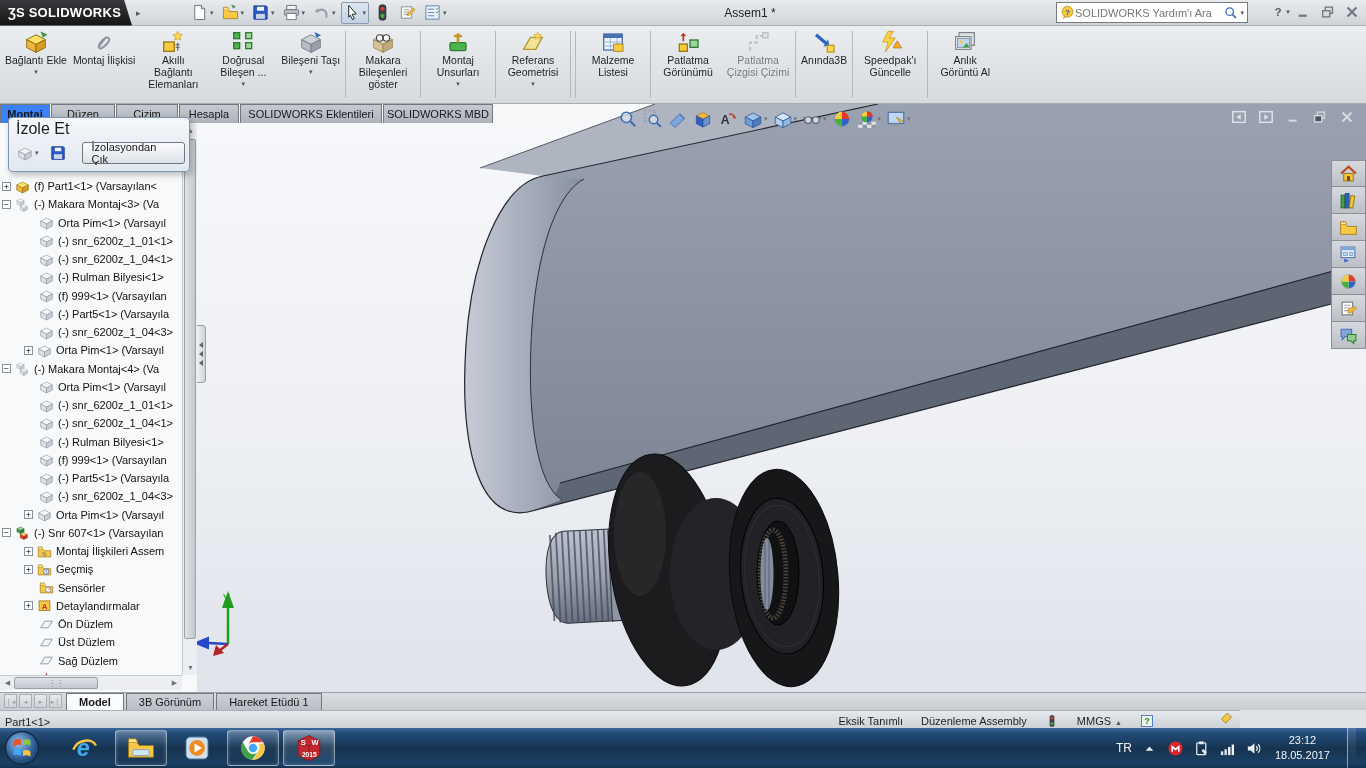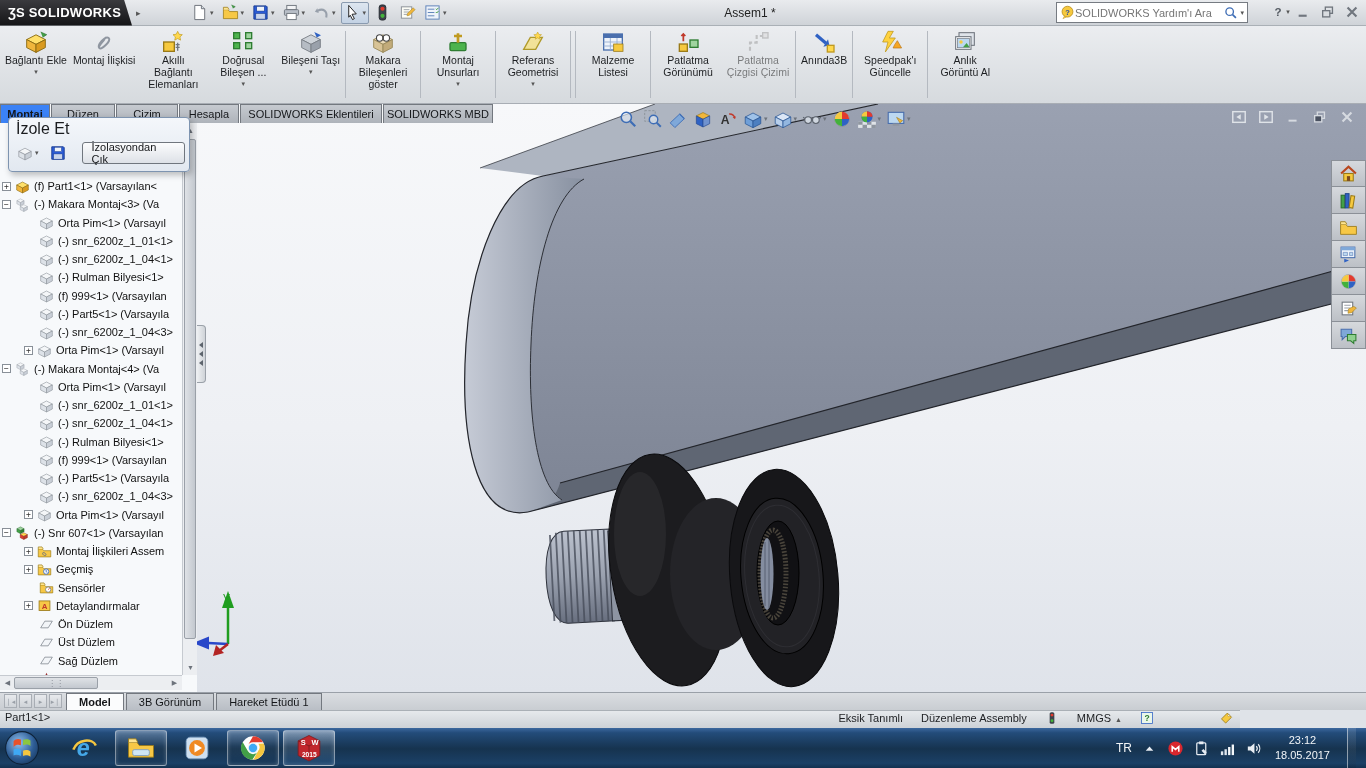--- a/index.html
+++ b/index.html
@@ -103,21 +103,21 @@
   #docnav { display:flex; align-items:center; height:18px; padding:0 4px; gap:2px; }
   .dnav { width:13px; height:14px; background:linear-gradient(#e8eaed,#cfd3d8); border:1px solid #a8adb4;
     font-size:7px; color:#9aa0a8; text-align:center; line-height:13px; }
   .dtab { height:17px; padding:0 12px; display:flex; align-items:center; font-size:11px; color:#15171a;
     background:linear-gradient(#cdd1d6,#b9bec5); border:1px solid #73787f; border-bottom:none; margin-right:2px; }
   .dtab.active { background:#fbfcfd; font-weight:bold; }
 
   
   #statusbar { position:absolute; left:0; top:710px; width:1240px; height:18px;
     background:linear-gradient(#e6e9ec,#cdd2d7); border-top:1px solid #aab0b6; font-size:11px; color:#1d1f22;
-    display:flex; align-items:flex-start; z-index:25; }
+    display:flex; align-items:flex-end; z-index:25; }
   #status-left { padding-left:5px; }
   #status-right { position:absolute; right:86px; display:flex; align-items:center; gap:18px; }
   #status-right .ic { width:14px; height:14px; }
   .stat-dd { font-size:7px; color:#555; margin-left:4px; }
   #status-tag { position:absolute; right:6px; } #status-tag .ic { width:15px; height:15px; }
 
   
   #taskbar { position:absolute; left:0; top:728px; width:1366px; height:40px;
     background:linear-gradient(#3c689e 0%,#234c7a 12%,#16334f 52%,#1b4066 88%,#123150 100%); display:flex; align-items:center; }
   #start { width:38px; height:38px; margin-left:3px; }

